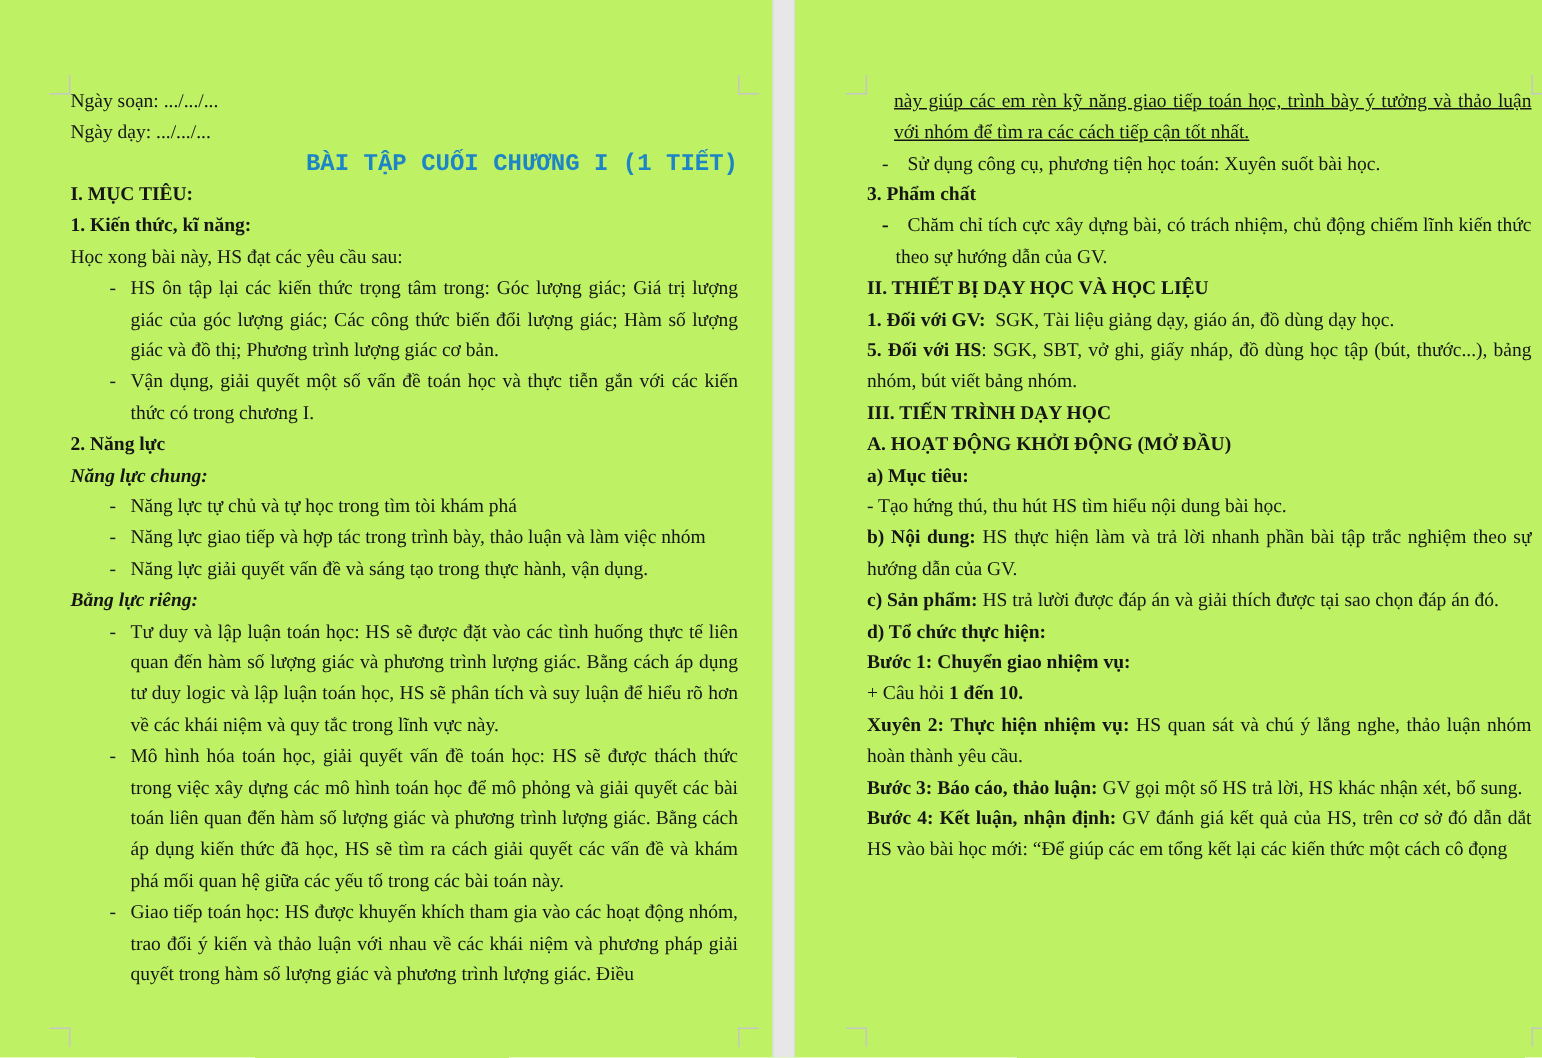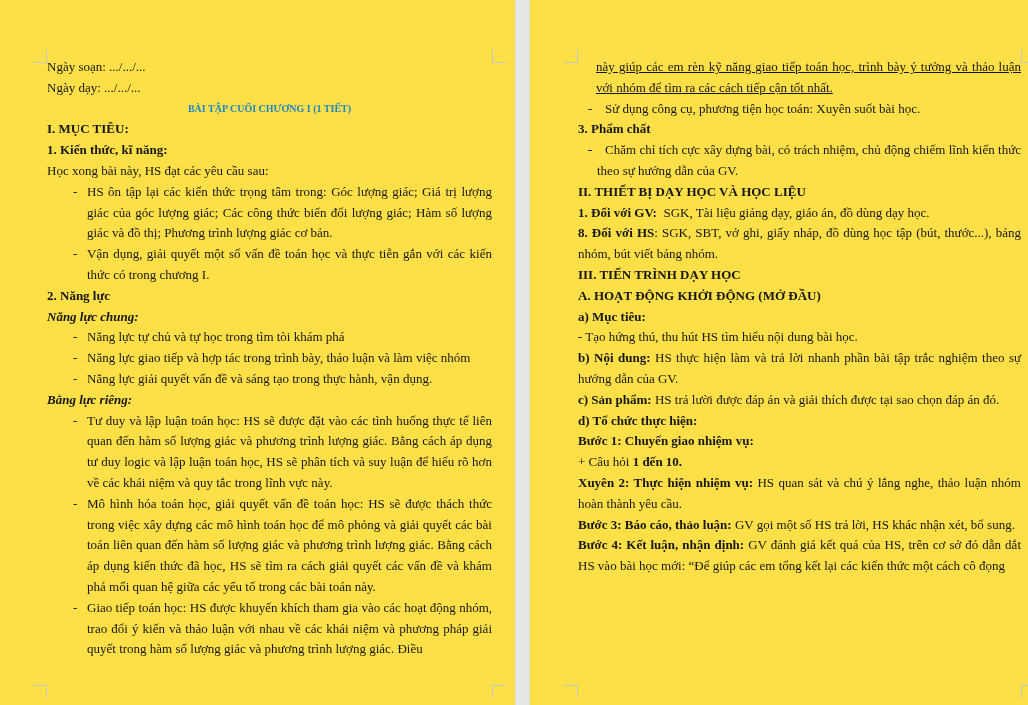--- a/index.html
+++ b/index.html
@@ -1,33 +1,33 @@
 <!DOCTYPE html>
 <html><head>
 <meta charset="utf-8">
 <style>
   html,body{margin:0;padding:0;background:#ffffff;}
   .canvas{
     position:relative;width:1028px;height:705px;overflow:hidden;
-    background:#fde047;font-family:"Liberation Serif","DejaVu Serif",serif;
+    background:#bef264;font-family:"Liberation Serif","DejaVu Serif",serif;
     color:#161616;
   }
   .page-gap{
     position:absolute;top:0;height:705px;left:515px;width:13px;
     background:#e7e7e7;border-left:1px solid #dddddd;border-right:1px solid #dddddd;
   }
   .page{position:absolute;top:57px;}
   .pg-left{left:47px;width:445px;}
   .pg-right{left:578px;width:443px;}
   .page p{
     margin:0;font-size:13px;line-height:20.8px;text-align:justify;
   }
   .page p.al-left{text-align:left;}
   .page p.title{
-    text-align:center;font-weight:bold;font-size:10px;
+    text-align:right;font-weight:bold;font-size:16px;font-family:Liberation Mono, monospace;
   }
   .b{font-weight:bold;}
   .i{font-style:italic;margin-top:24px;}
   .dash{position:relative;padding-left:40px;}
   .dash .marker{position:absolute;left:26px;top:0;}
   .pg-right .dash{padding-left:19px;text-indent:8px;}
   .pg-right .dash .marker{left:10px;text-indent:0;}
   .cont{padding-left:18px;text-decoration:underline;}
   
   .crop{position:absolute;width:13px;height:12px;}
@@ -73,21 +73,21 @@
       <p class="dash"><span class="marker">-</span><span>Giao tiếp toán học: HS được khuyến khích tham gia vào các hoạt động nhóm, trao đổi ý kiến và thảo luận với nhau về các khái niệm và phương pháp giải quyết trong hàm số lượng giác và phương trình lượng giác. Điều</span></p>
     </div>
   <div class="page pg-right" id="pg1">
       <p class="cont"><span>này giúp các em rèn kỹ năng giao tiếp toán học, trình bày ý tưởng và thảo luận với nhóm để tìm ra các cách tiếp cận tốt nhất.</span></p>
       <p class="dash al-left"><span class="marker">-</span><span>Sử dụng công cụ, phương tiện học toán: Xuyên suốt bài học.</span></p>
       <p><span class="b">3. Phẩm chất</span></p>
       <p class="dash"><span class="marker">-</span></p>
       <p class="dash"><span class="marker">-</span><span>Chăm chỉ tích cực xây dựng bài, có trách nhiệm, chủ động chiếm lĩnh kiến thức theo sự hướng dẫn của GV.</span></p>
       <p><span class="b">II. THIẾT BỊ DẠY HỌC VÀ HỌC LIỆU</span></p>
       <p><span class="b">1. Đối với GV:</span><span>&nbsp; SGK, Tài liệu giảng dạy, giáo án, đồ dùng dạy học.</span></p>
-      <p><span class="b">8. Đối với HS</span><span>: SGK, SBT, vở ghi, giấy nháp, đồ dùng học tập (bút, thước...), bảng nhóm, bút viết bảng nhóm.</span></p>
+      <p><span class="b">5. Đối với HS</span><span>: SGK, SBT, vở ghi, giấy nháp, đồ dùng học tập (bút, thước...), bảng nhóm, bút viết bảng nhóm.</span></p>
       <p><span class="b">III. TIẾN TRÌNH DẠY HỌC</span></p>
       <p><span class="b">A. HOẠT ĐỘNG KHỞI ĐỘNG (MỞ ĐẦU)</span></p>
       <p><span class="b">a) Mục tiêu:</span></p>
       <p class="al-left"><span>- Tạo hứng thú, thu hút HS tìm hiểu nội dung bài học.</span></p>
       <p><span class="b">b) Nội dung:</span><span> HS thực hiện làm và trả lời nhanh phần bài tập trắc nghiệm theo sự hướng dẫn của GV.</span></p>
       <p><span class="b">c) Sản phẩm:</span><span> HS trả lười được đáp án và giải thích được tại sao chọn đáp án đó.</span></p>
       <p><span class="b">d) Tổ chức thực hiện:</span></p>
       <p><span class="b">Bước 1: Chuyển giao nhiệm vụ:</span></p>
       <p class="al-left"><span>+ Câu hỏi </span><span class="b">1 đến 10.</span></p>
       <p><span class="b">Xuyên 2: Thực hiện nhiệm vụ:</span><span> HS quan sát và chú ý lắng nghe, thảo luận nhóm hoàn thành yêu cầu.</span></p>

